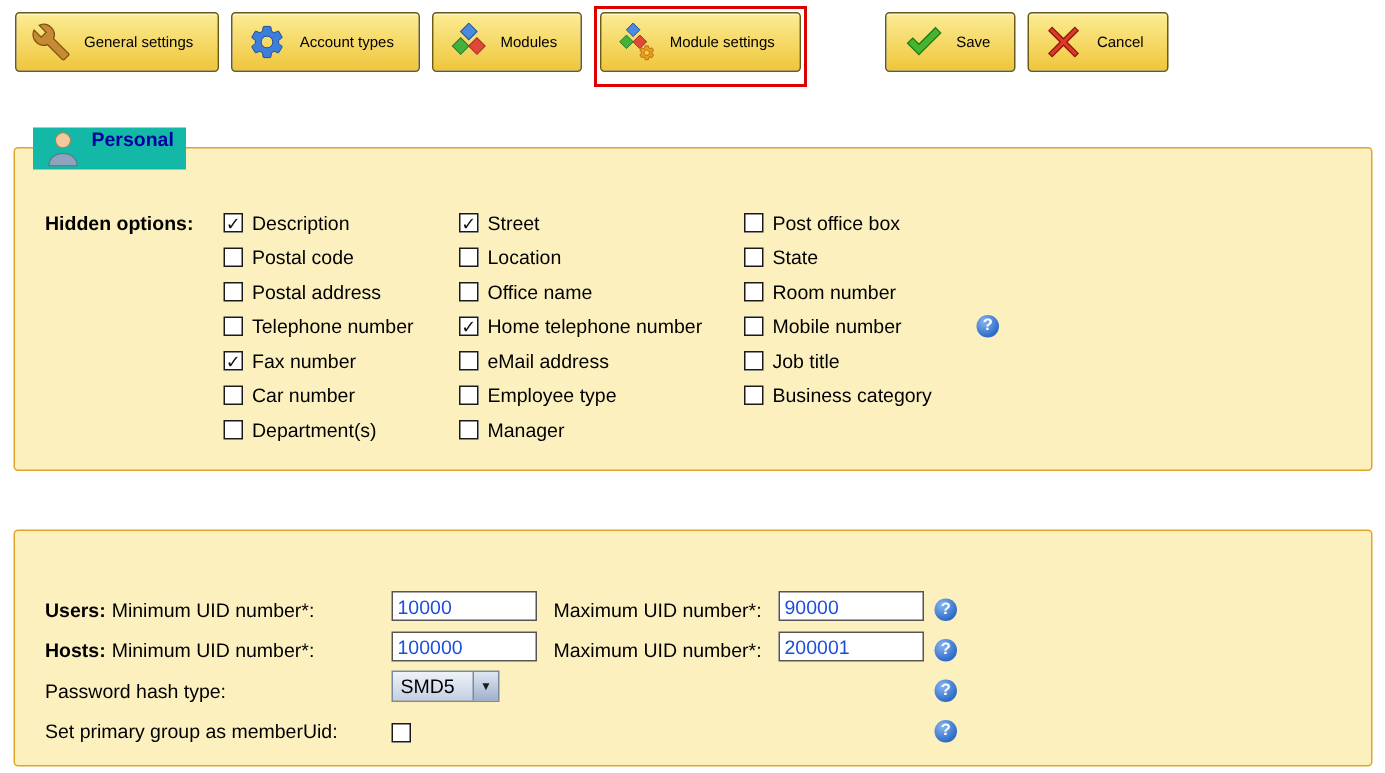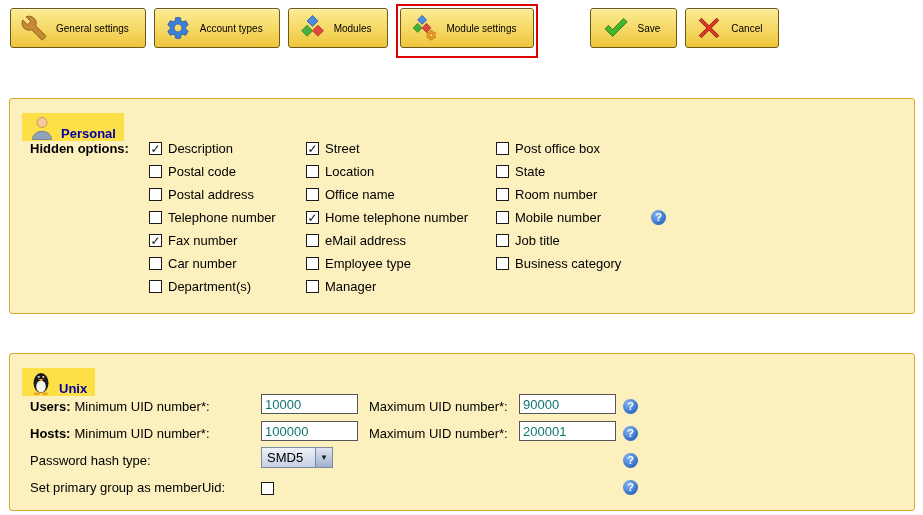--- a/index.html
+++ b/index.html
@@ -31,22 +31,22 @@
   
   .panel {
     position:relative; margin:0 8px 0 9px;
     border:1px solid #E0A62A; border-radius:3px;
     background:#FCF0BE;
   }
   .panel.personal { margin-top:40px; padding:38px 20px 15px 20px; }
   .panel.unix     { margin-top:39px; padding:33px 20px 15px 20px; }
   .panel-legend {
     position:absolute; top:-14px; left:12px;
-    display:flex; align-items:flex-end; gap:7px;
-    background:#fde047; padding:0 8px; height:28px;margin-top:28px;
+    display:flex; align-items:flex-start; gap:7px;
+    background:#14b8a6; padding:0 8px; height:28px;
   }
   .legend-icon svg { display:block; }
   .legend-text { font-weight:bold; color:#0000A0; font-size:13px; }
 
   .bold { font-weight:normal; }
 
   
   .ho-row { display:flex; }
   .ho-label { width:119px; font-weight:bold; line-height:23px; flex-shrink:0; }
   .cb-grid { display:flex; }
@@ -70,21 +70,21 @@
     cursor:pointer; flex:0 0 auto;
   }
   .inline-help { margin-left:44px; }
 
   
   .unix-row { position:relative; display:flex; align-items:flex-end; height:27px; }
   .row-head { display:inline-flex; gap:4px; width:231px; flex-shrink:0; white-space:nowrap; }
   .uid-input {
     width:97px; height:20px; padding:1px 3px;
     border:1px solid #555; background:#fff;
-    font-family:inherit; font-size:13px; color:#0f766e;
+    font-family:inherit; font-size:13px; color:#1d4ed8;
   }
   .max-label { width:150px; margin-left:11px; flex-shrink:0; white-space:nowrap; }
   .row-help { position:absolute; left:593px; }
 
   .fake-select {
     display:inline-flex; align-items:center; justify-content:space-between;
     width:72px; height:21px;
     border:1px solid #7A8AA0;
     background:linear-gradient(#EEF2F8, #C4CFE2);
     cursor:pointer;
@@ -271,36 +271,20 @@
           <label class="cb-item">
             <span class="checkbox"></span>
             <span class="cb-label">Business category</span>
           </label>
         </div>
       </div>
   </div>
 </div>
 
 <div class="panel unix">
-  <div class="panel-legend">
-    <span class="legend-icon">
-      <svg width="22" height="27" viewBox="0 0 22 26">
-        <ellipse cx="11" cy="13.5" rx="7.5" ry="10" fill="#1A1A1A"></ellipse>
-        <ellipse cx="11" cy="17" rx="4.8" ry="6" fill="#F5F5F0"></ellipse>
-        <circle cx="8.7" cy="7.6" r="1.1" fill="#fff"></circle>
-          <circle cx="13.3" cy="7.6" r="1.1" fill="#fff"></circle>
-        <circle cx="8.9" cy="7.8" r="0.55" fill="#111"></circle>
-          <circle cx="13.1" cy="7.8" r="0.55" fill="#111"></circle>
-        <path d="M8.6 9.6h4.8L11 12z" fill="#F2A71B"></path>
-        <ellipse cx="6.8" cy="24.3" rx="3" ry="1.5" fill="#F2A71B"></ellipse>
-        <ellipse cx="15.2" cy="24.3" rx="3" ry="1.5" fill="#F2A71B"></ellipse>
-      </svg>
-    </span>
-    <span class="legend-text">Unix</span>
-  </div>
 
   <div class="unix-row">
     <span class="row-head">
       <b>Users:</b>
       <span>Minimum UID number*:</span>
     </span>
     <input class="uid-input" type="text" value="10000" style="">
     <span class="max-label">Maximum UID number*:</span>
     <input class="uid-input" type="text" value="90000" style="">
     <span class="help-icon row-help">?</span>

